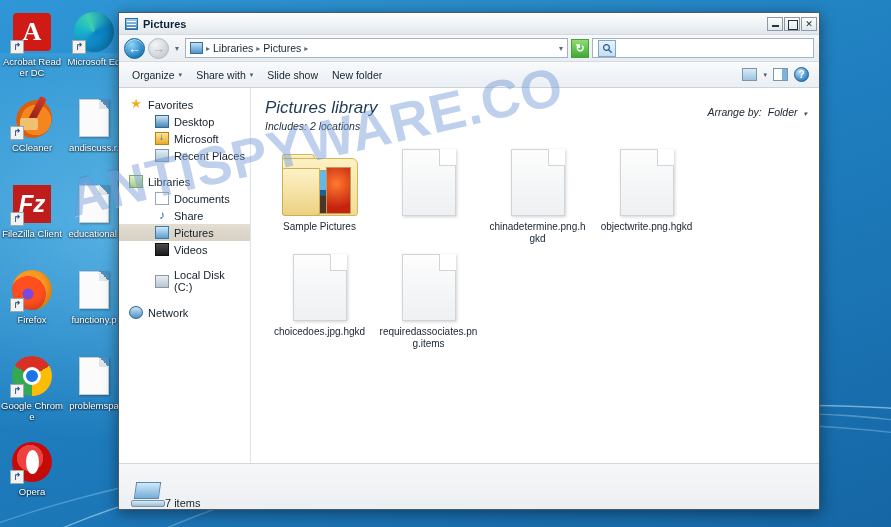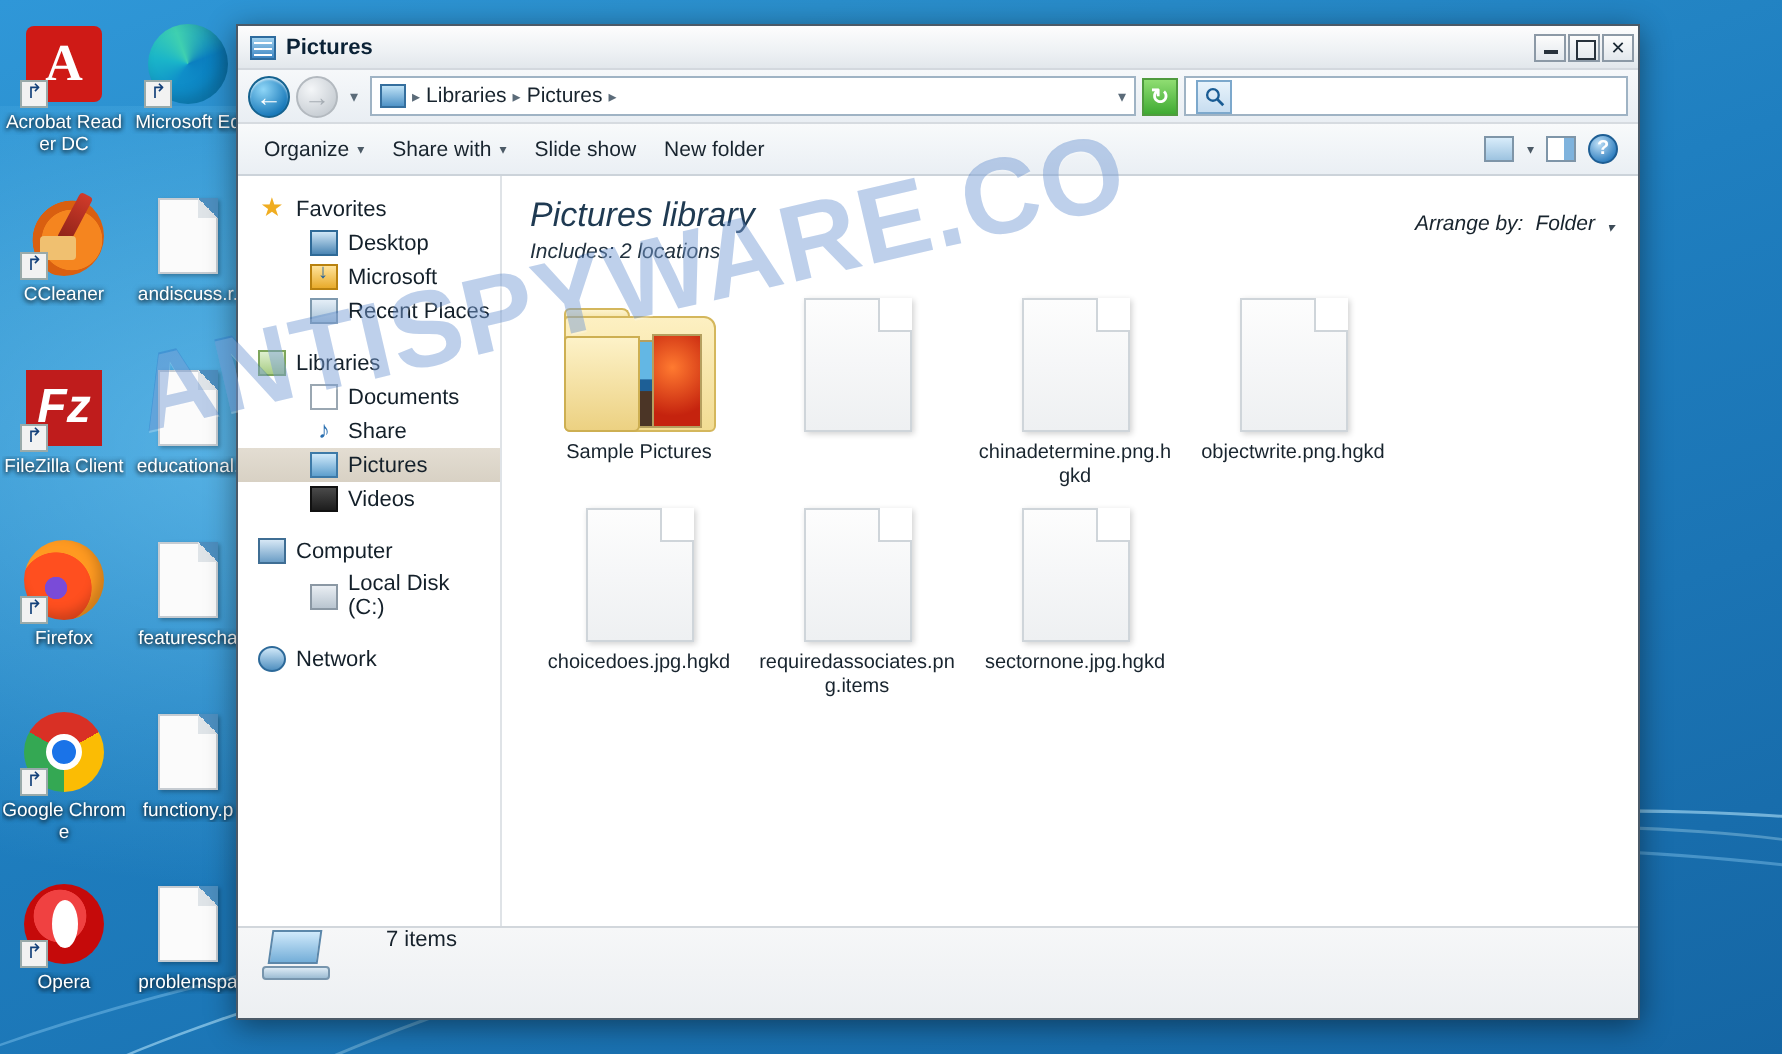--- a/index.html
+++ b/index.html
@@ -308,21 +308,21 @@
   }
   .folder-front {
     position:absolute; left:0; bottom:0; width:38px; height:48px;
     background: linear-gradient(#fdf2c8, #ecd182);
     border:1px solid #cdaf52; border-radius: 2px 0 3px 3px;
   }
 
   .statusbar {
     height: 46px; background: linear-gradient(#f6f7f8, #eceff2);
     border-top: 1px solid #d2d7dc;
-    display: flex; align-items: flex-start; padding: 0 12px; gap: 28px;
+    display: flex; align-items: flex-end; padding: 0 12px; gap: 0;
   }
   .sb-icon { width: 34px; height: 28px; position: relative; }
   .sb-screen {
     position:absolute; left:4px; top:1px; width:25px; height:17px;
     background: linear-gradient(#cfe9fb, #74aed8);
     border:1px solid #5b87aa; transform: skewX(-8deg);
   }
   .sb-base {
     position:absolute; left:0px; bottom:2px; width:34px; height:7px;
     background: linear-gradient(#dceaf4, #9dbdd4);
@@ -410,26 +410,20 @@
       <span class="glyph">
           <span class="ic-file"></span>
         </span>
       <span class="lbl">andiscuss.r.</span>
     </div>
     <div class="dicon">
       <span class="glyph">
           <span class="ic-file"></span>
         </span>
       <span class="lbl">educational.</span>
-    </div>
-    <div class="dicon">
-      <span class="glyph">
-          <span class="ic-file"></span>
-        </span>
-      <span class="lbl">featurescha</span>
     </div>
     <div class="dicon">
       <span class="glyph">
           <span class="ic-file"></span>
         </span>
       <span class="lbl">functiony.p</span>
     </div>
     <div class="dicon">
       <span class="glyph">
           <span class="ic-file"></span>
@@ -539,24 +533,20 @@
           <span class="np-ic ic-pictures"></span>
           <span>Pictures</span>
         </div>
         <div class="np-row child">
           <span class="np-ic ic-videos"></span>
           <span>Videos</span>
         </div>
       </div>
 
       <div class="np-group">
-        <div class="np-row">
-          <span class="np-ic ic-computer"></span>
-          <span>Computer</span>
-        </div>
         <div class="np-row child">
           <span class="np-ic ic-localdisk"></span>
           <span>Local Disk (C:)</span>
         </div>
       </div>
 
       <div class="np-group">
         <div class="np-row">
           <span class="np-ic ic-network"></span>
           <span>Network</span>
@@ -620,26 +610,20 @@
           <span class="file-name">choicedoes.jpg.hgkd</span>
         </div>
 
         <div class="file-item">
           <span class="file-thumb">
             <span class="doc-icon"></span>
           </span>
           <span class="file-name">requiredassociates.png.items</span>
         </div>
 
-        <div class="file-item">
-          <span class="file-thumb">
-            <span class="doc-icon"></span>
-          </span>
-          <span class="file-name">sectornone.jpg.hgkd</span>
-        </div>
 
       </div>
     </div>
   </div>
 
   <div class="statusbar">
     <span class="sb-icon">
       <span class="sb-screen"></span>
       <span class="sb-base"></span>
     </span>

